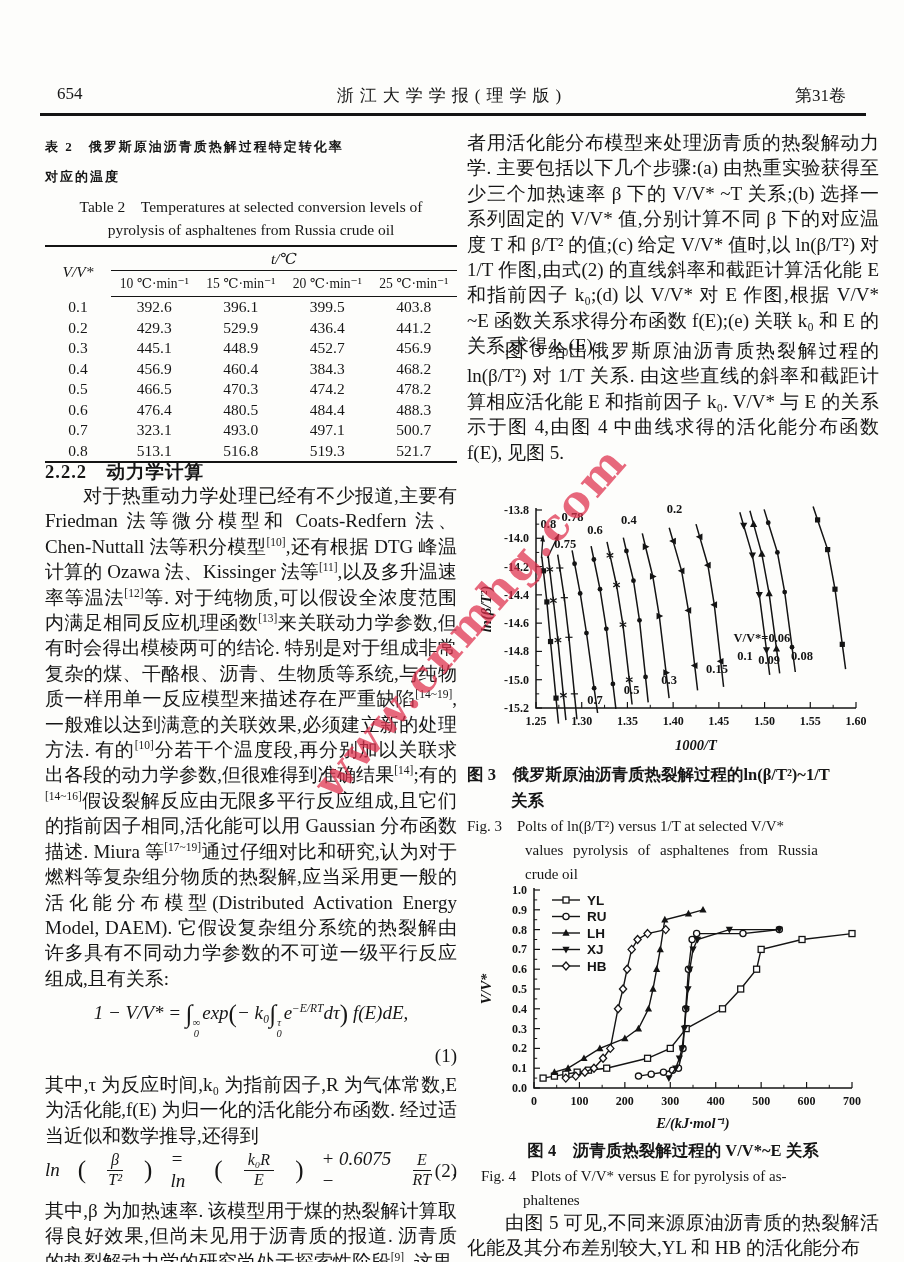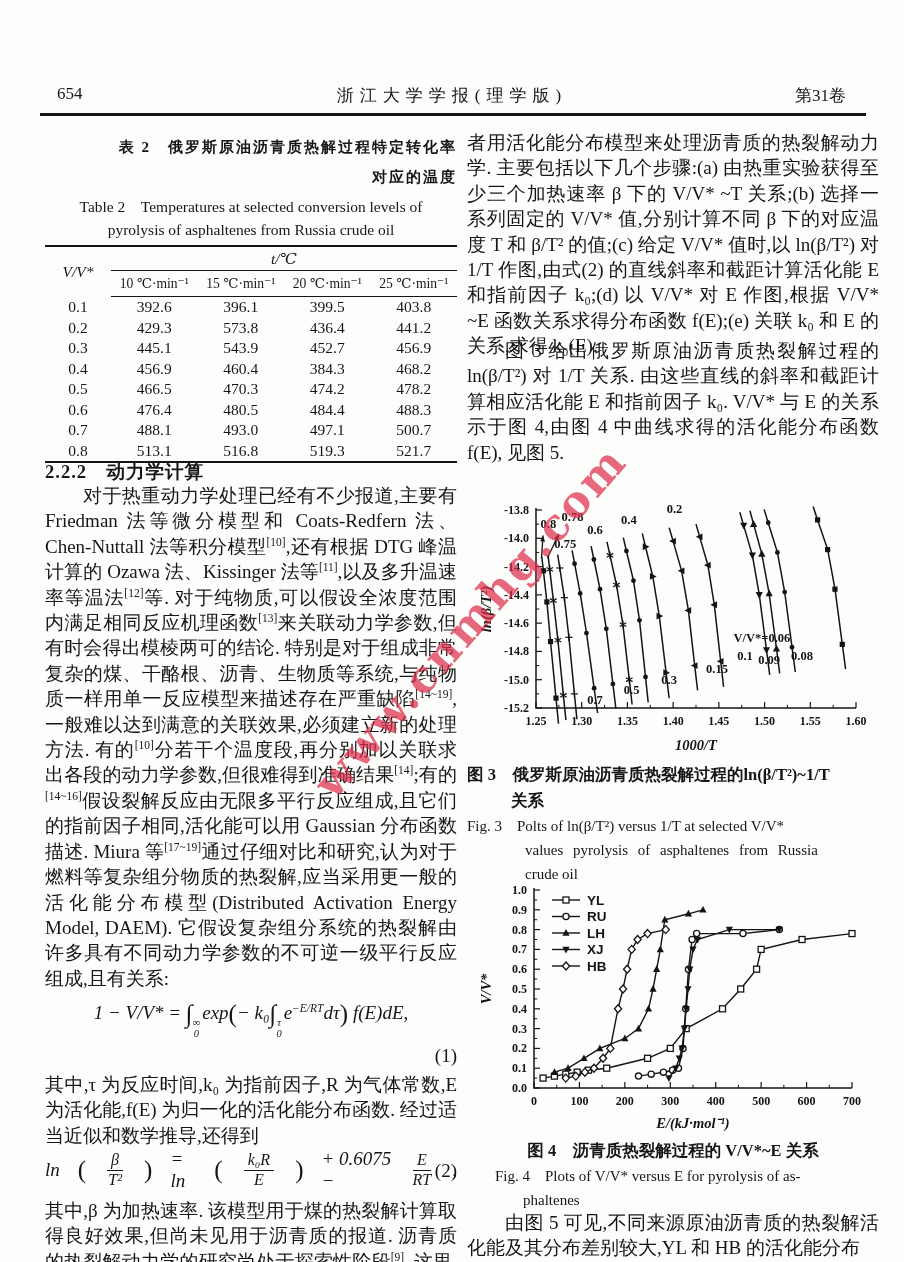--- a/index.html
+++ b/index.html
@@ -6,21 +6,21 @@
   body{width:904px;height:1262px;position:relative;background:#fdfdfb;overflow:hidden;
        font-family:"Liberation Serif","DejaVu Serif",serif;color:#161616}
   .abs{position:absolute}
   p{margin:0}
   sup{font-size:11.5px;line-height:0}
   .cjk{font-size:19px;line-height:25.4px;text-align:justify}
   .indent{text-indent:2em}
   .hdr{font-size:17px}
   .hdr-journal{letter-spacing:6px;text-align:center}
   .hdr-rule{background:#141414;height:3px}
-  .tbl-title-cn{font-size:15px;font-weight:700;text-align:right;letter-spacing:2px}
+  .tbl-title-cn{font-size:13px;font-weight:700;text-align:left;letter-spacing:2px}
   .tbl-title-en{font-size:15.5px;text-align:center}
   table.tbl{border-collapse:collapse;width:100%;font-size:15.5px;
             border-top:2.3px solid #141414;border-bottom:2.3px solid #141414}
   table.tbl td{text-align:center;padding:0;font-weight:400}
   .tbl .vv{font-style:italic;width:66px}
   .tbl .tc{font-style:italic;border-bottom:1.2px solid #141414;height:23px}
   .tbl thead tr.sub td{border-bottom:1.2px solid #141414;font-size:13.6px;height:25px}
   .tbl tbody td{height:20.5px}
   .sec-head{font-size:18.5px;font-weight:700;letter-spacing:1px}
   .eq{font-size:19px}
@@ -76,28 +76,28 @@
         <tr>
           <td>0.1</td>
           <td>392.6</td>
           <td>396.1</td>
           <td>399.5</td>
           <td>403.8</td>
         </tr>
         <tr>
           <td>0.2</td>
           <td>429.3</td>
-          <td>573.8</td>
+          <td>529.9</td>
           <td>436.4</td>
           <td>441.2</td>
         </tr>
         <tr>
           <td>0.3</td>
           <td>445.1</td>
-          <td>543.9</td>
+          <td>448.9</td>
           <td>452.7</td>
           <td>456.9</td>
         </tr>
         <tr>
           <td>0.4</td>
           <td>456.9</td>
           <td>460.4</td>
           <td>384.3</td>
           <td>468.2</td>
         </tr>
@@ -110,21 +110,21 @@
         </tr>
         <tr>
           <td>0.6</td>
           <td>476.4</td>
           <td>480.5</td>
           <td>484.4</td>
           <td>488.3</td>
         </tr>
         <tr>
           <td>0.7</td>
-          <td>488.1</td>
+          <td>323.1</td>
           <td>493.0</td>
           <td>497.1</td>
           <td>500.7</td>
         </tr>
         <tr>
           <td>0.8</td>
           <td>513.1</td>
           <td>516.8</td>
           <td>519.3</td>
           <td>521.7</td>
@@ -492,17 +492,17 @@
     <line x1="74" y1="67.5" x2="102" y2="67.5" stroke="#141414" stroke-width="1.4"></line>
     <polygon points="88,71.4 91.6,64.7 84.4,64.7" fill="#141414"></polygon>
     <text x="109" y="72" class="legend">XJ</text>
     <line x1="74" y1="84" x2="102" y2="84" stroke="#141414" stroke-width="1.4"></line>
     <polygon points="88,80 91.6,84 88,88 84.4,84" fill="#fff" stroke="#141414" stroke-width="1.3"></polygon>
     <text x="109" y="88.5" class="legend">HB</text>
   </svg>
 
 <div class="abs cap-cn" style="left:467px;top:1138px;width:412px;text-align:center">图 4　沥青质热裂解过程的 V/V*~E 关系</div>
 <div class="abs cap-en" style="left:467px;top:1164px;width:412px">
-  <div style="margin-left:28px">Fig. 4　Plots of V/V* versus E for pyrolysis of as-</div>
+  <div style="margin-left:14px">Fig. 4　Plots of V/V* versus E for pyrolysis of as-</div>
   <div style="margin-left:56px">phaltenes</div>
 </div>
 
 <p class="abs cjk indent" style="left:467px;top:1210px;width:412px">由图 5 可见,不同来源原油沥青质的热裂解活化能及其分布差别较大,YL 和 HB 的活化能分布</p>
 
 </body></html>

